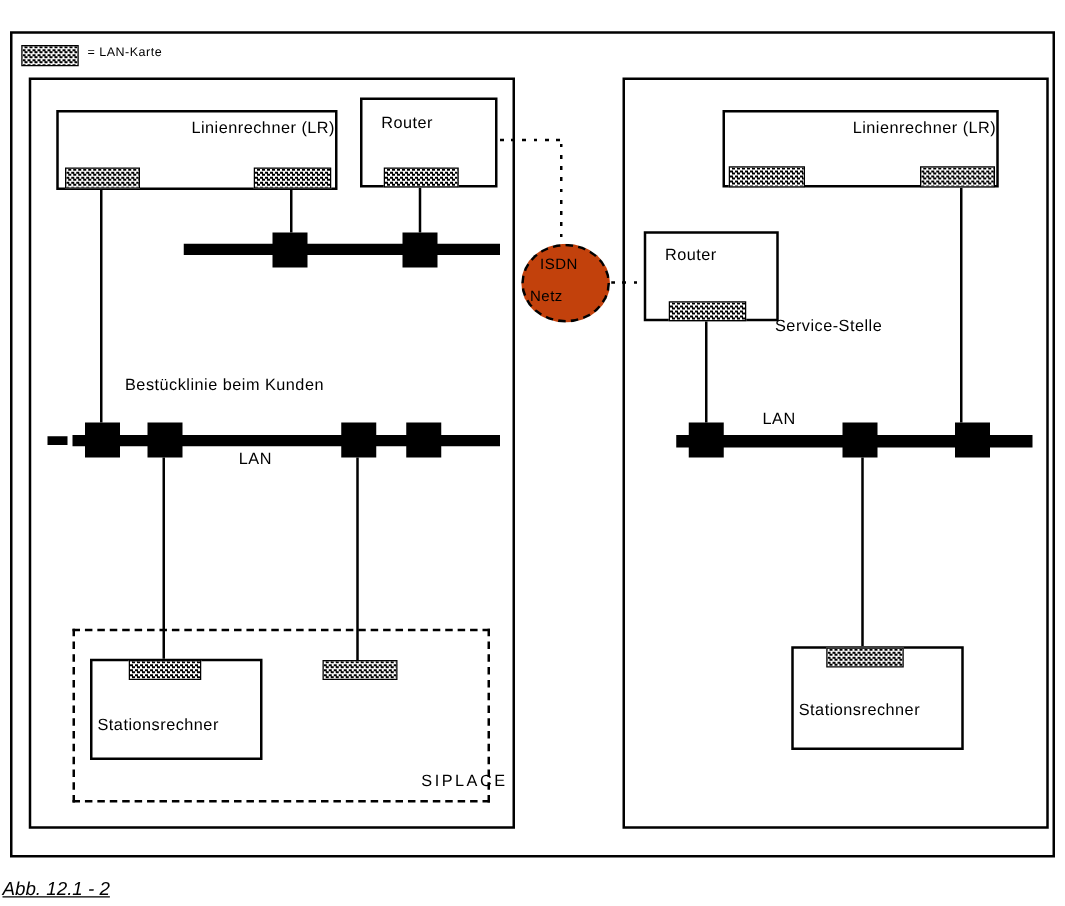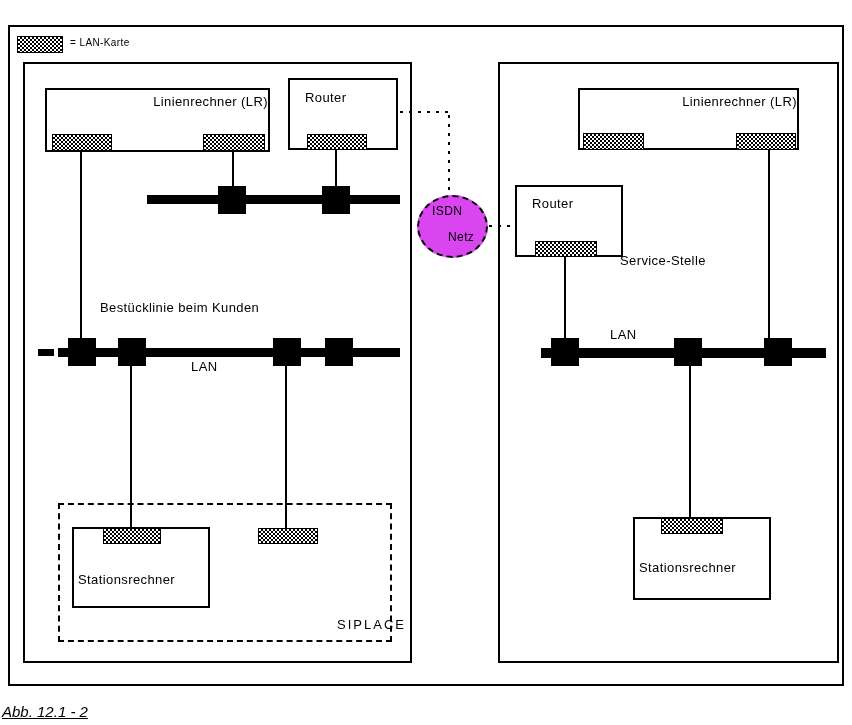--- a/index.html
+++ b/index.html
@@ -13,21 +13,21 @@
   .bus{position:absolute;background:#000;}
   .tap{position:absolute;width:28px;height:28px;background:#000;}
   .vline{position:absolute;width:2px;background:#000;}
   .lbl{position:absolute;font-size:13px;letter-spacing:0.4px;white-space:nowrap;line-height:1.1;}
   .ctr{text-align:right;}
   .doth{position:absolute;height:2px;
         background-image:repeating-linear-gradient(90deg,#000 0 3px,transparent 3px 9px);}
   .dotv{position:absolute;width:2px;
         background-image:repeating-linear-gradient(180deg,#000 0 3px,transparent 3px 9px);}
   .ellipse{position:absolute;border:2px dashed #000;border-radius:50%;
-           box-sizing:border-box;background:#d946ef;}
+           box-sizing:border-box;background:#c2410c;}
   .caption{position:absolute;font-style:italic;font-size:15px;white-space:nowrap;}
 </style>
 </head>
 <body>
 
 <div class="stage">
 
   <div class="bx" style="left:8px;top:25px;width:836px;height:661px;"></div>
 
   <div class="card" style="left:17px;top:36px;width:46px;height:17px;"></div>
@@ -106,18 +106,18 @@
   <div class="card" style="left:583px;top:133px;width:61px;height:17px;"></div>
   <div class="card" style="left:736px;top:133px;width:60px;height:17px;"></div>
   <div class="card" style="left:535px;top:241px;width:62px;height:16px;"></div>
   <div class="card" style="left:661px;top:518px;width:62px;height:16px;"></div>
 
   <div class="doth" style="left:400px;top:111px;width:50px;"></div>
   <div class="dotv" style="left:448px;top:115px;height:78px;"></div>
   <div class="doth" style="left:489px;top:225px;width:25px;"></div>
   <div class="ellipse" style="left:417px;top:195px;width:71px;height:63px;">
     <div class="lbl" style="left:13px;top:8px;font-size:12px;">ISDN</div>
-    <div class="lbl" style="left:29px;top:34px;font-size:12px;">Netz</div>
+    <div class="lbl" style="left:5px;top:34px;font-size:12px;">Netz</div>
   </div>
 
   <div class="caption" style="left:2px;top:703px;text-decoration:underline;">Abb. 12.1 - 2</div>
 
 </div>
 
 </body></html>

